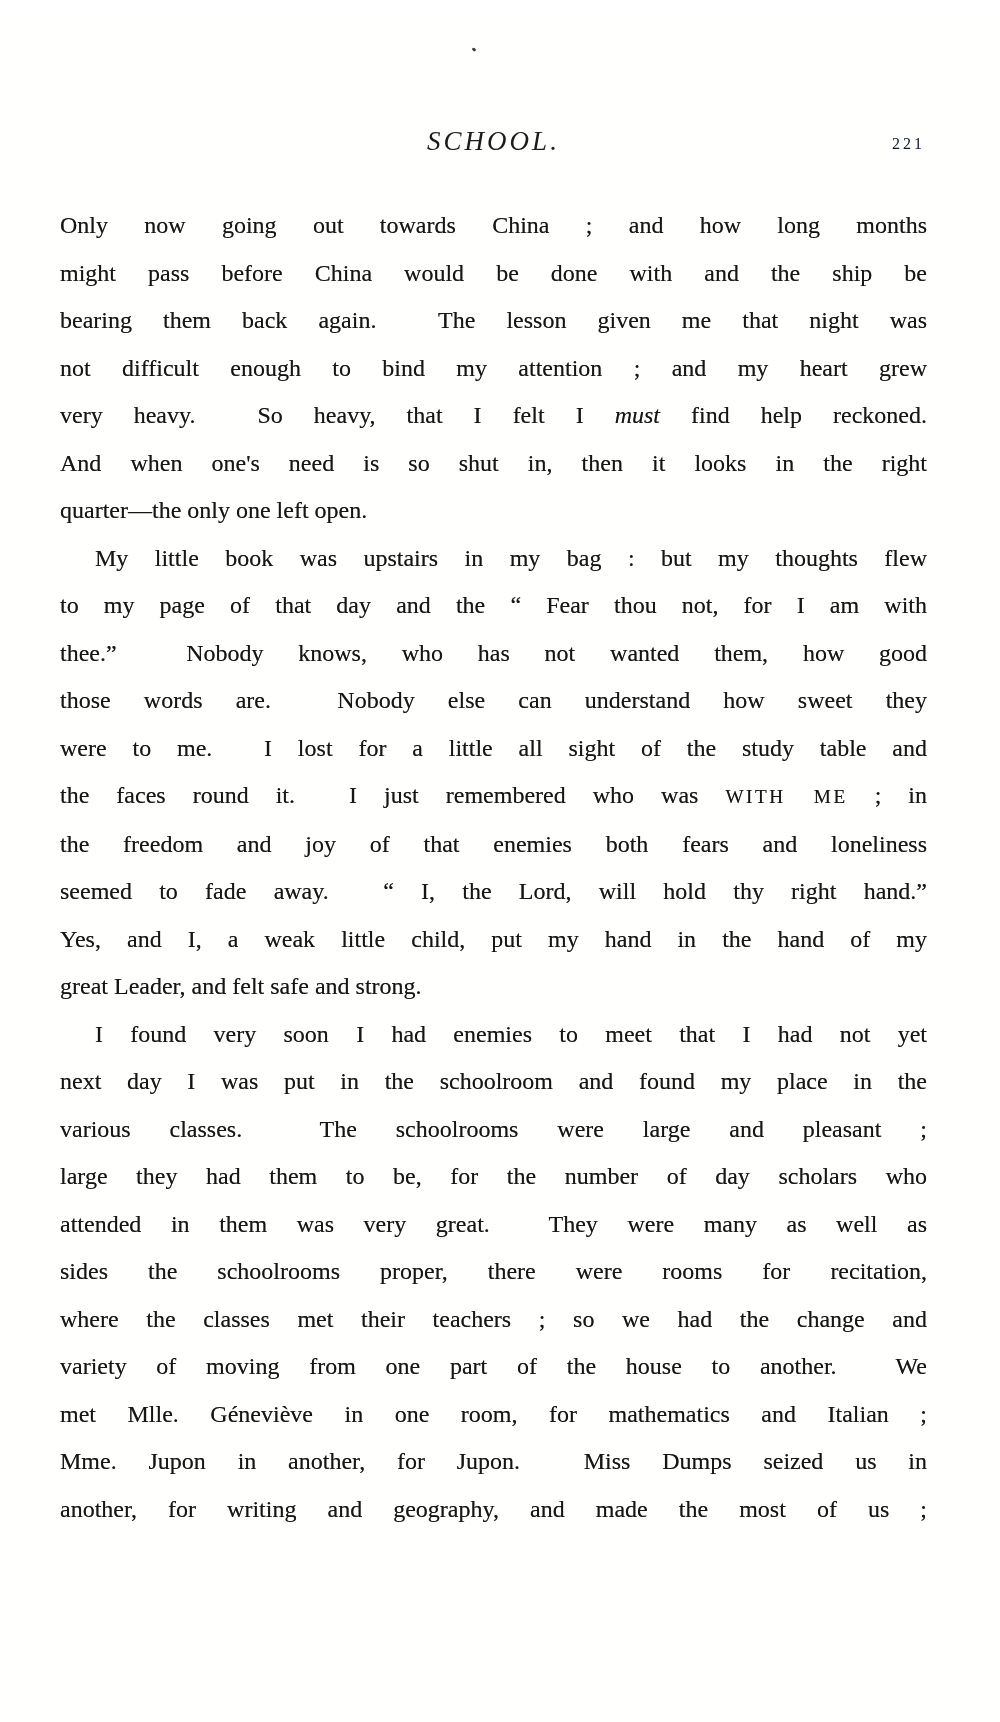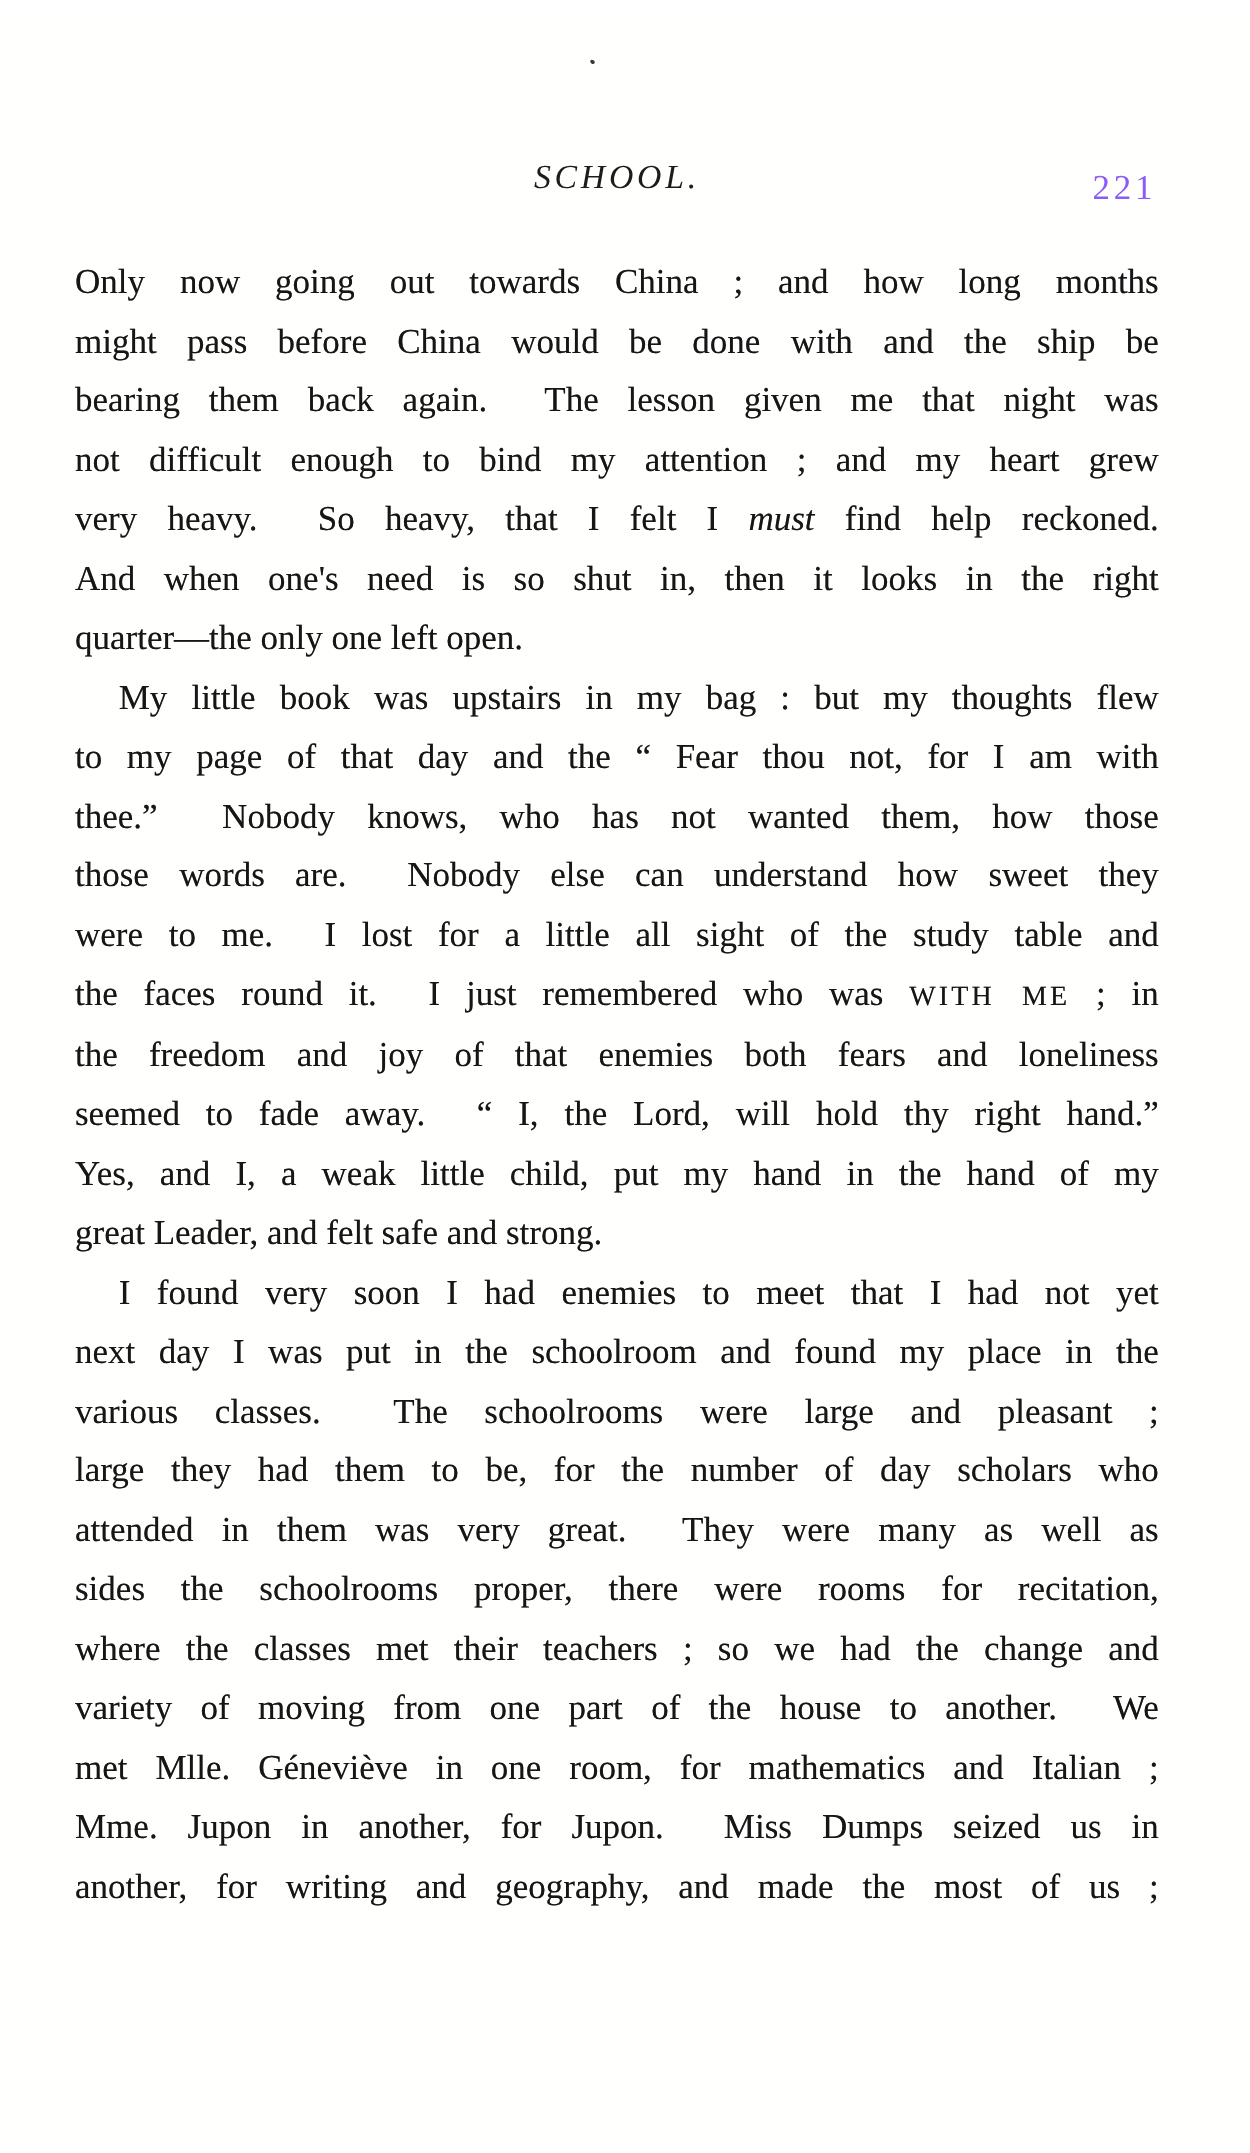--- a/index.html
+++ b/index.html
@@ -39,30 +39,30 @@
     text-align: center;
     font-style: italic;
     font-size: 27px;
     letter-spacing: 3px;
     color: #1c1c1c;
   }
   .page-num {
     position: absolute;
     right: 2px;
     top: 9px;
-    font-size: 28px;
+    font-size: 16px;
     letter-spacing: 3px;
-    color: #8b5cf6;
+    color: #0f172a;
   }
   .text-block {
     position: absolute;
     top: 184px;
     left: 60px;
     width: 867px;
-    font-size: 28px;
+    font-size: 24px;
     line-height: 47.5px;
     text-shadow: 0 0 0.5px rgba(10,10,10,0.55);
   }
   .line {
     text-align: justify;
     text-align-last: justify;
     white-space: pre-wrap;
   }
   .line.no-stretch {
     text-align-last: left;
@@ -85,21 +85,21 @@
   <main class="text-block">
       <div class="line"><span>Only now going out towards China ; and how long months</span></div>
       <div class="line"><span>might pass before China would be done with and the ship be</span></div>
       <div class="line"><span>bearing them back again.  The lesson given me that night was</span></div>
       <div class="line"><span>not difficult enough to bind my attention ; and my heart grew</span></div>
       <div class="line"><span>very heavy.  So heavy, that I felt I </span><span class="it">must</span><span> find help reckoned.</span></div>
       <div class="line"><span>And when one's need is so shut in, then it looks in the right</span></div>
       <div class="line no-stretch"><span>quarter—the only one left open.</span></div>
       <div class="line indent"><span>My little book was upstairs in my bag : but my thoughts flew</span></div>
       <div class="line"><span>to my page of that day and the “ Fear thou not, for I am with</span></div>
-      <div class="line"><span>thee.”  Nobody knows, who has not wanted them, how those</span></div>
+      <div class="line"><span>thee.”  Nobody knows, who has not wanted them, how good</span></div>
       <div class="line"><span>those words are.  Nobody else can understand how sweet they</span></div>
       <div class="line"><span>were to me.  I lost for a little all sight of the study table and</span></div>
       <div class="line"><span>the faces round it.  I just remembered who was </span><span class="sc">WITH ME</span><span> ; in</span></div>
       <div class="line"><span>the freedom and joy of that enemies both fears and loneliness</span></div>
       <div class="line"><span>seemed to fade away.  “ I, the Lord, will hold thy right hand.”</span></div>
       <div class="line"><span>Yes, and I, a weak little child, put my hand in the hand of my</span></div>
       <div class="line no-stretch"><span>great Leader, and felt safe and strong.</span></div>
       <div class="line indent"><span>I found very soon I had enemies to meet that I had not yet</span></div>
       <div class="line"><span>next day I was put in the schoolroom and found my place in the</span></div>
       <div class="line"><span>various classes.  The schoolrooms were large and pleasant ;</span></div>

